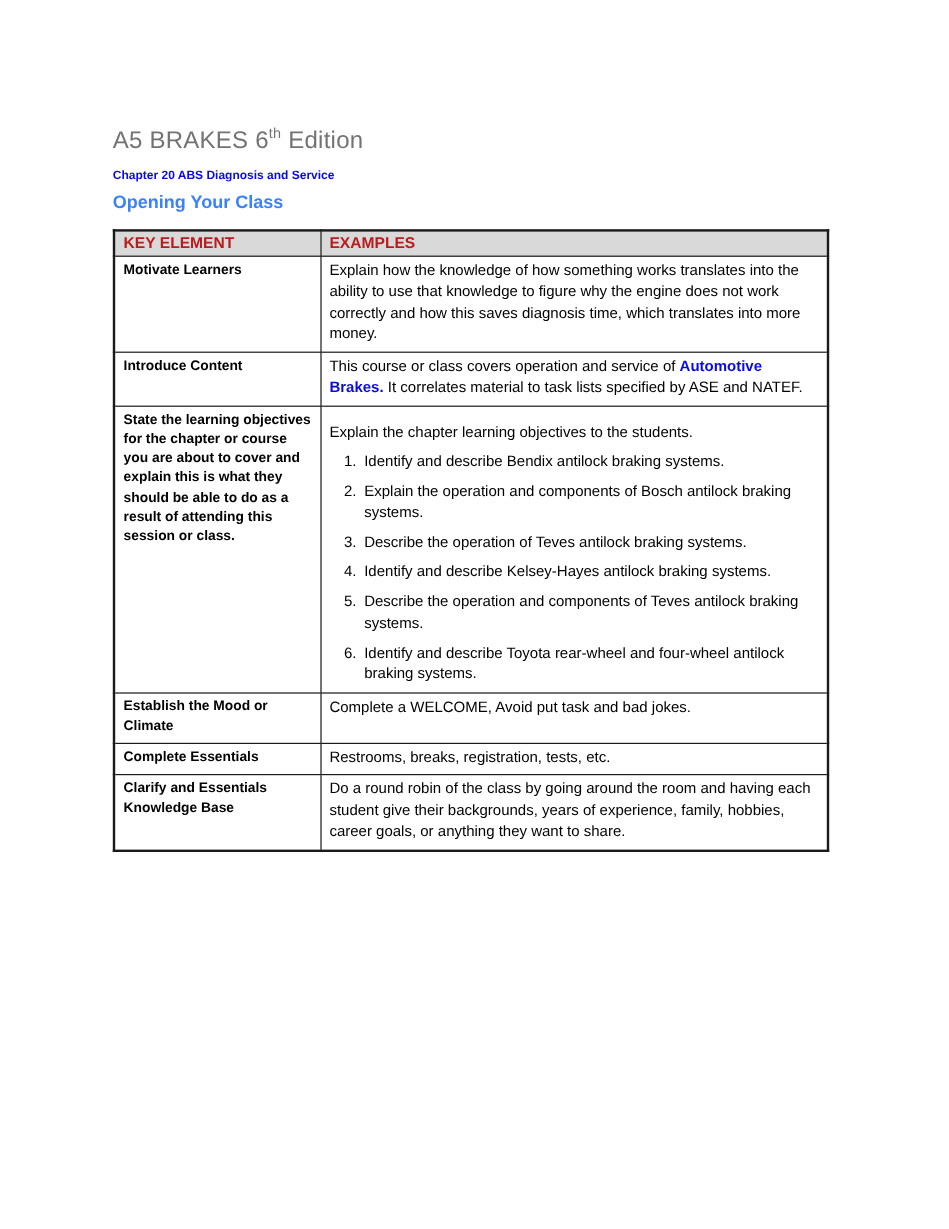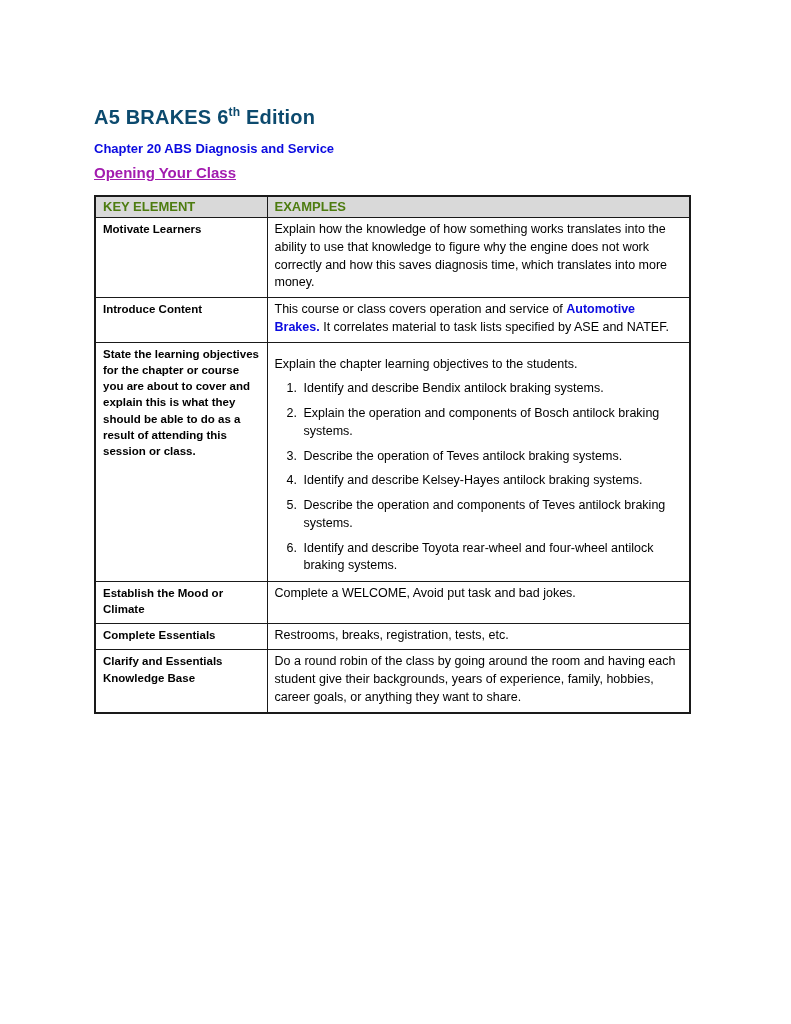--- a/index.html
+++ b/index.html
@@ -16,41 +16,40 @@
     overflow: hidden;
   }
   .page {
     position: absolute;
     left: 94px;
     top: 106px;
     width: 598px;
   }
   .doc-title {
     font-size: 20px;
-    font-weight: bold;
-    color: #0c4a6e;
+    font-weight: normal;
+    color: #737373;
     margin: 0 0 12px 0;
     letter-spacing: 0.2px;
   }
   .doc-title sup {
     font-size: 12px;
     vertical-align: super;
     line-height: 0;
   }
   .doc-subtitle {
-    font-size: 13px;
+    font-size: 10px;
     font-weight: bold;
     color: #0b0be0;
     margin: 0 0 8px 0;
   }
   .doc-heading {
     font-size: 15px;
     font-weight: bold;
-    color: #a21caf;
-    text-decoration: underline;
+    color: #3b82f6;
     margin: 0 0 14px 0;
   }
   table.key-table {
     border-collapse: collapse;
     width: 595px;
     border: 2px solid #1a1a1a;
     table-layout: fixed;
   }
   table.key-table th,
   table.key-table td {
@@ -58,21 +57,21 @@
     vertical-align: top;
     padding: 3px 7px 5px 7px;
   }
   col.c-key   { width: 172px; }
   col.c-ex    { width: 423px; }
   tr.head-row th {
     background: #d9d9d9;
     text-align: left;
     font-size: 13px;
     font-weight: bold;
-    color: #4d7c0f;
+    color: #b91c1c;
     padding-top: 2px;
     padding-bottom: 3px;
   }
   td.key-cell {
     font-size: 11.5px;
     font-weight: bold;
     line-height: 1.42;
   }
   td.ex-cell {
     font-size: 12.5px;

